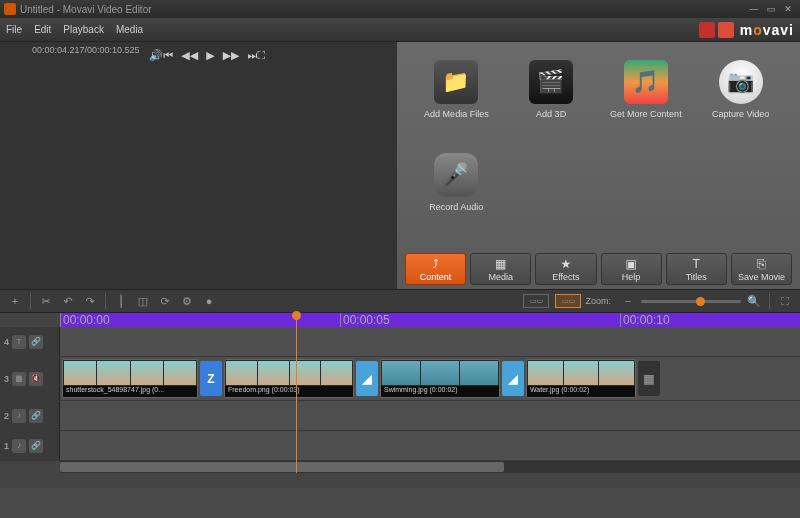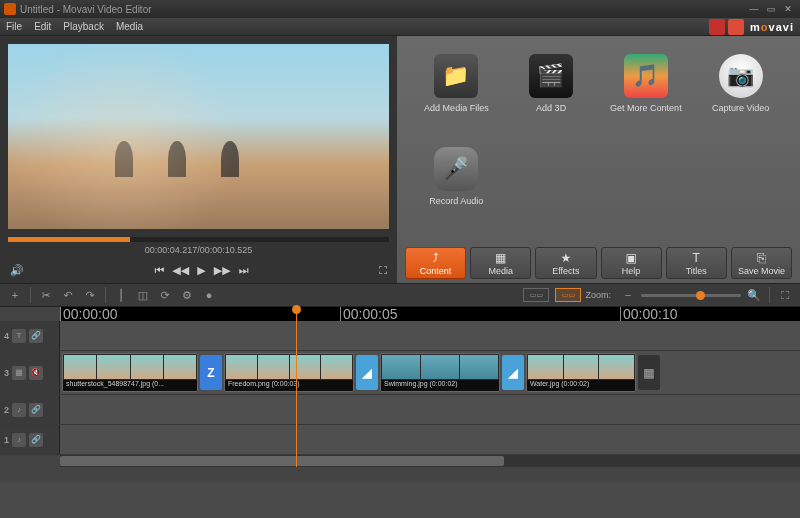--- a/index.html
+++ b/index.html
@@ -1,29 +1,29 @@
 <!DOCTYPE html>
 <html><head>
 <meta charset="utf-8">
 <style>
 *{margin:0;padding:0;box-sizing:border-box;font-family:Arial,sans-serif;user-select:none}
 body{width:800px;height:518px;background:#4a4a4a;overflow:hidden}
 .titlebar{height:18px;background:linear-gradient(#3a3a3a,#2a2a2a);display:flex;align-items:center;padding:1px 4px;color:#999;font-size:10px}
 .titlebar-icon{width:12px;height:12px;background:#d35400;margin-right:4px;border-radius:2px}
 .titlebar-spacer{flex:1}
 .win-btn{width:16px;height:14px;display:flex;align-items:center;justify-content:center;color:#aaa;font-size:9px;margin-left:1px}
-.menubar{height:18px;background:linear-gradient(#444,#333);display:flex;align-items:center;padding:0 6px;color:#ccc;font-size:10px;border-bottom:1px solid #222}
+.menubar{height:24px;background:linear-gradient(#444,#333);display:flex;align-items:center;padding:0 6px;color:#ccc;font-size:10px;border-bottom:1px solid #222}
 .menu-item{margin-right:12px;cursor:pointer}
 .menu-spacer{flex:1}
 .social-icon{width:16px;height:16px;margin-left:3px;border-radius:2px}
 .yt{background:#c4302b}.gp{background:#dd4b39}
-.logo{color:#fff;font-size:11px;font-weight:bold;margin-left:6px;letter-spacing:1px}
+.logo{color:#fff;font-size:14px;font-weight:bold;margin-left:6px;letter-spacing:1px}
 .logo .o{color:#e67e22}
 .upper{display:flex;height:247px}
-.preview-pane{width:397px;background:#333;display:flex;flex-direction:column}
+.preview-pane{width:397px;background:#333;display:flex;}
 .preview{margin:8px;height:188px;background:linear-gradient(180deg,#9cd4e8 0%,#b8d8e0 40%,#c9a176 65%,#9a7a5c 100%);position:relative;overflow:hidden}
 .preview::after{content:"";position:absolute;inset:0;background:radial-gradient(circle at 30% 55%,rgba(255,220,180,.3),transparent 40%)}
 .figure{position:absolute;bottom:28%;width:18px;height:36px;background:rgba(40,40,40,.7);border-radius:50% 50% 0 0}
 .f1{left:28%}.f2{left:42%}.f3{left:56%}
 .scrubber{height:5px;background:#222;margin:0 8px;position:relative}
 .scrubber-fill{height:100%;width:32%;background:#e67e22}
 .time-row{display:flex;justify-content:center;align-items:center;height:16px;color:#aaa;font-size:9px}
 .playback-row{display:flex;align-items:center;height:26px;padding:0 10px}
 .vol-icon{color:#aaa;font-size:11px}
 .pb-center{flex:1;display:flex;justify-content:center;gap:8px}
@@ -48,21 +48,21 @@
 .toolbar{height:24px;background:#3a3a3a;display:flex;align-items:center;padding:0 6px;gap:4px;border-top:1px solid #222;border-bottom:1px solid #222}
 .tool-btn{width:18px;height:18px;color:#999;display:flex;align-items:center;justify-content:center;font-size:11px;cursor:pointer}
 .tool-sep{width:1px;height:16px;background:#555;margin:0 2px}
 .tool-spacer{flex:1}
 .zoom-label{color:#aaa;font-size:9px;margin-right:4px}
 .zoom-slider{width:100px;height:3px;background:#666;position:relative;border-radius:2px}
 .zoom-handle{position:absolute;left:55%;top:-3px;width:9px;height:9px;background:#e67e22;border-radius:50%}
 .preset{width:26px;height:14px;border:1px solid #666;margin-left:2px;font-size:7px;color:#999;display:flex;align-items:center;justify-content:center}
 .preset.act{border-color:#e67e22;color:#e67e22;background:rgba(230,126,34,.2)}
 .timeline{background:#444;height:175px;display:flex;flex-direction:column}
-.ruler{height:14px;background:#000000;display:flex;color:#aaa;font-size:14px;position:relative;margin-left:60px}
+.ruler{height:14px;background:#6d28d9;display:flex;color:#aaa;font-size:12px;position:relative;margin-left:60px}
 .ruler-mark{position:absolute;top:0;height:100%;display:flex;align-items:center;padding-left:2px;border-left:1px solid #888}
 .playhead{position:absolute;top:0;width:1px;height:160px;background:#e67e22;z-index:10}
 .playhead::before{content:"";position:absolute;top:-2px;left:-4px;width:9px;height:9px;background:#e67e22;border-radius:50%}
 .track{height:30px;display:flex;border-bottom:1px solid #383838}
 .track.tall{height:44px}
 .track-head{width:60px;background:#3a3a3a;display:flex;align-items:center;gap:3px;padding:0 4px;color:#999;font-size:9px;border-right:1px solid #222}
 .track-num{font-weight:bold}
 .track-icon{width:14px;height:14px;background:#555;border-radius:2px;display:flex;align-items:center;justify-content:center;font-size:8px}
 .track-body{flex:1;background:#4f4f4f;position:relative;overflow:hidden}
 .clip{position:absolute;top:2px;bottom:2px;background:#2a2a2a;border:1px solid #666;border-radius:2px;display:flex;flex-direction:column;overflow:hidden}

